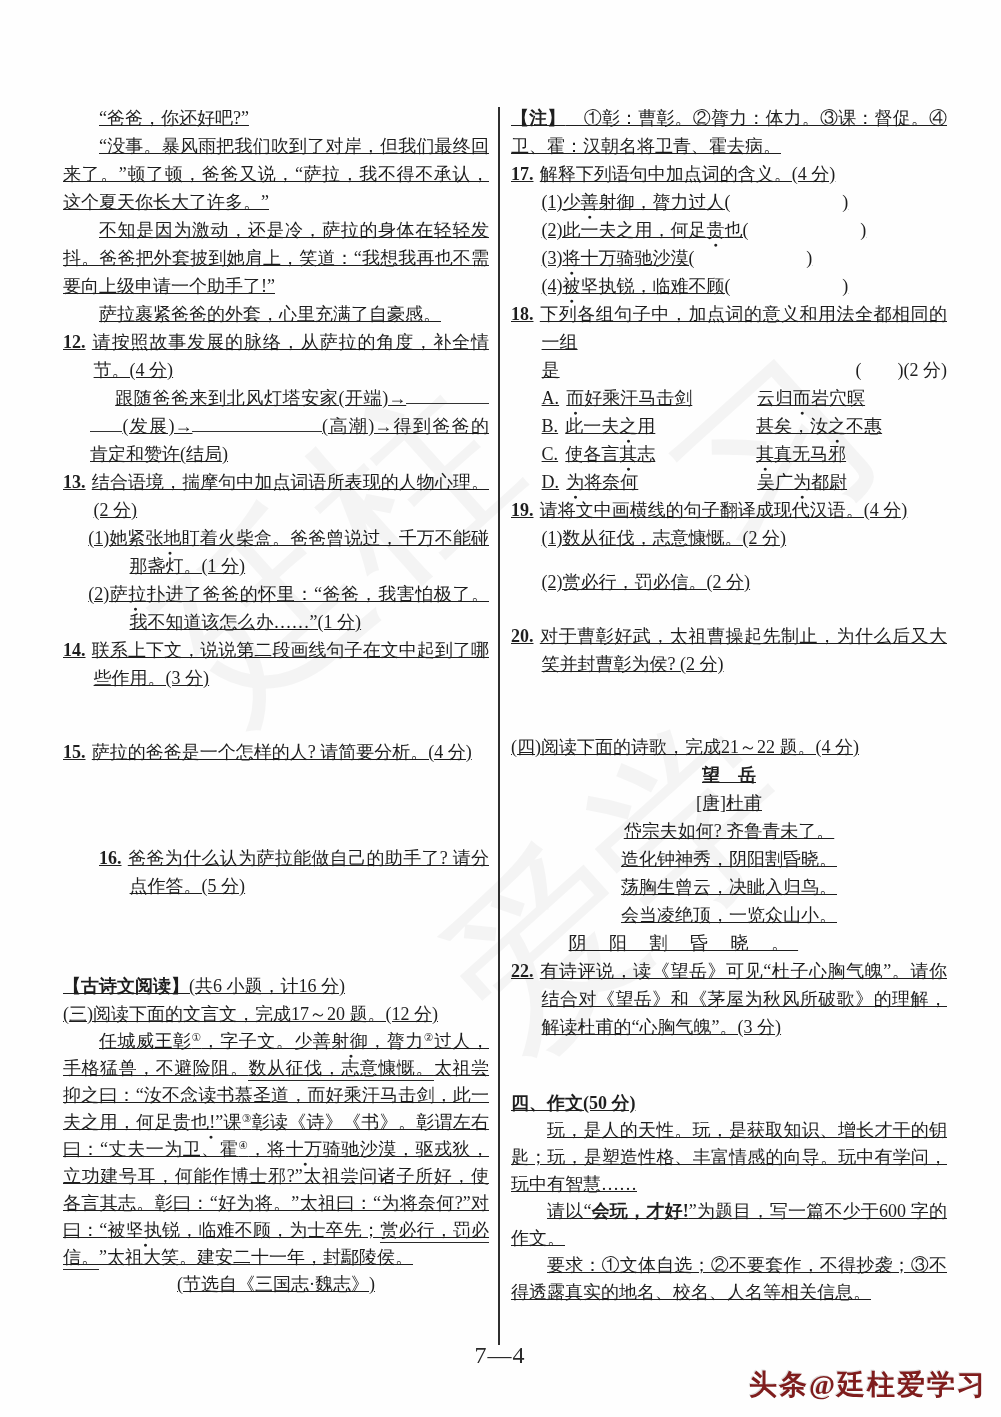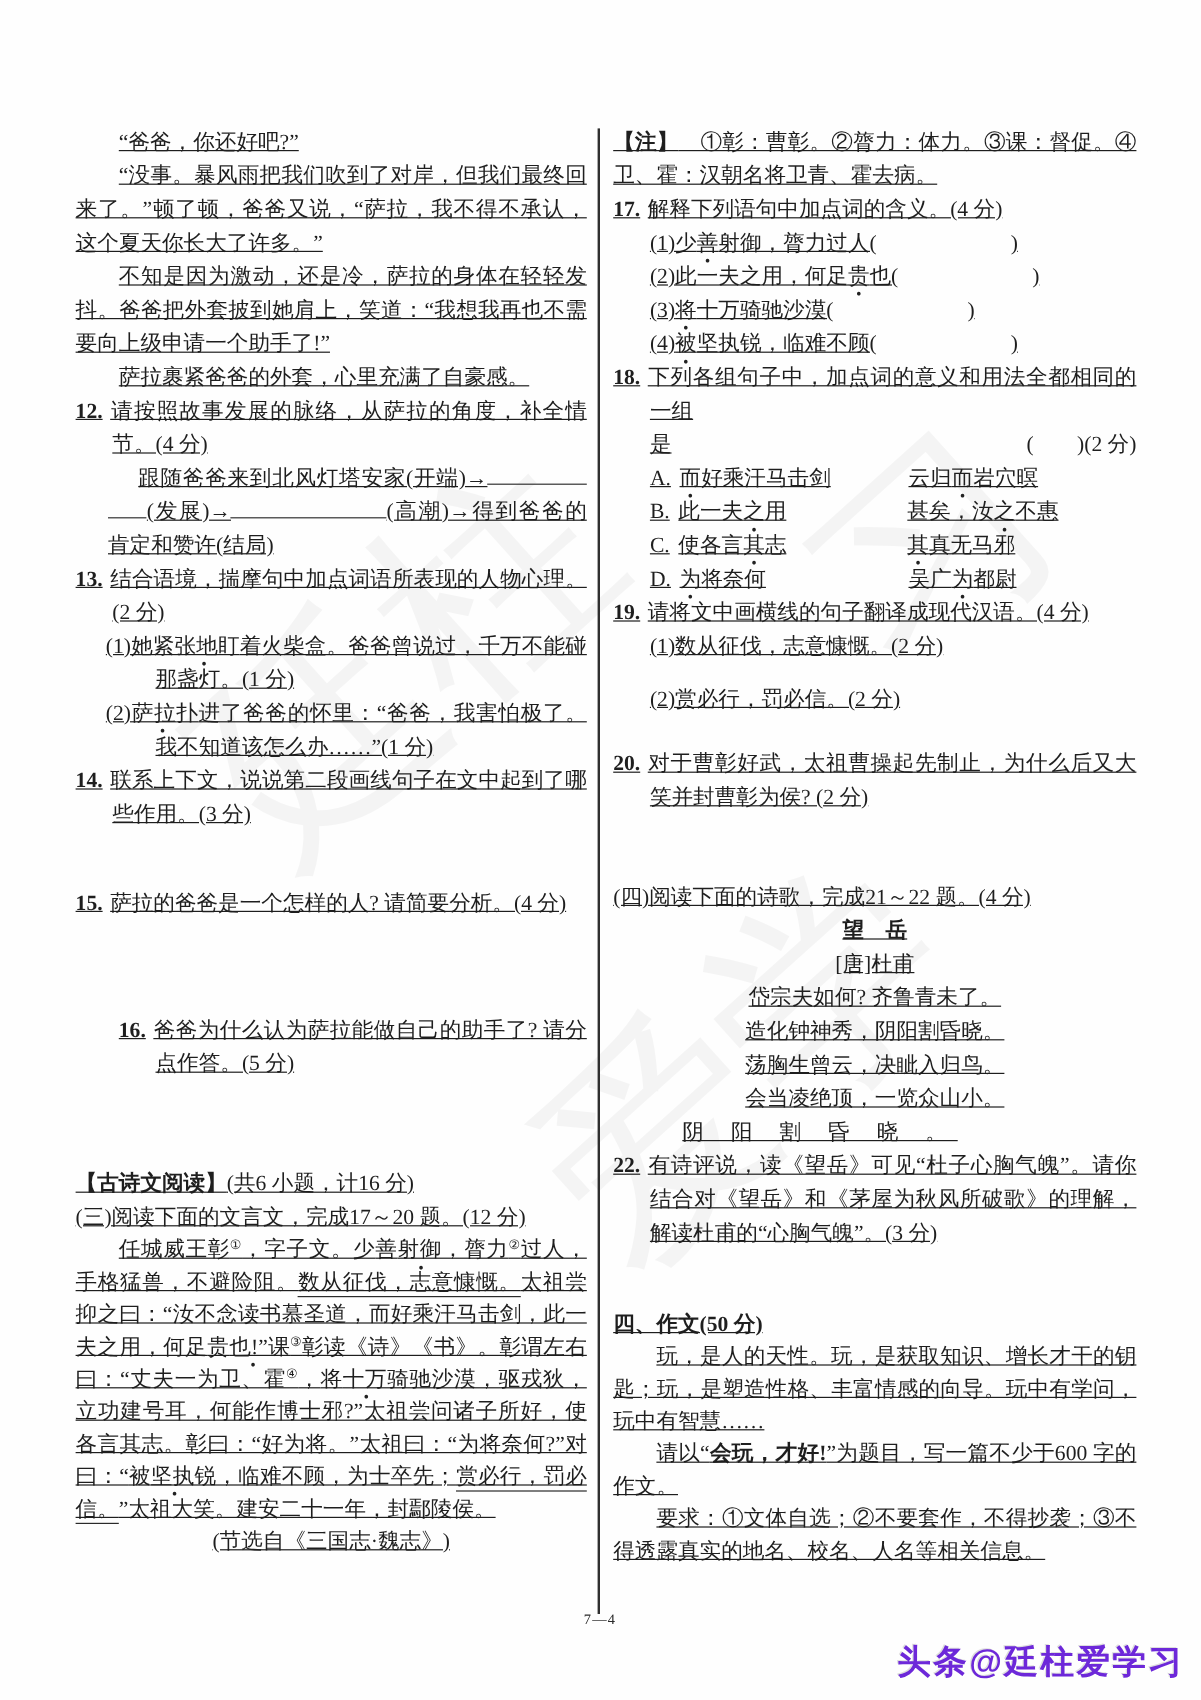--- a/index.html
+++ b/index.html
@@ -24,23 +24,23 @@
   .optrow{margin-left:1.7em;display:flex;}
   .optlabel{margin-right:0.4em;}
   .optfirst{width:10.6em;}
   .bl{display:inline-block;border-bottom:1.2px solid #333;height:1.02em;}
   .sp{display:inline-block;}
   .fr{float:right;}
   .sup{font-size:0.6em;vertical-align:0.6em;line-height:0;}
   .ul{border-bottom:1px solid #2a2a2a;padding-bottom:1.5px;}
   .dt{position:relative;}
   .dt::after{content:"●";position:absolute;left:0;width:100%;text-align:center;bottom:-9px;font-size:7px;line-height:1;color:#222;}
-  .footer-num{position:absolute;left:430px;width:140px;top:1342px;text-align:center;font-size:12px;color:#2a2a2a;letter-spacing:1px;}
-  .brandmark{position:absolute;right:14px;top:1366px;font-family:Liberation Sans, sans-serif;
-             font-weight:700;font-size:28px;color:#6d28d9;letter-spacing:2px;
+  .footer-num{position:absolute;left:430px;width:140px;top:1342px;text-align:center;font-size:24px;color:#2a2a2a;letter-spacing:1px;}
+  .brandmark{position:absolute;right:14px;top:1366px;font-family:Liberation Serif, serif;
+             font-weight:700;font-size:28px;color:#7f1d1d;letter-spacing:2px;
              text-shadow:1px 1px 0 #fff,-1px -1px 0 #ddd;}
   .bgwm{position:absolute;font-size:190px;color:#000;opacity:0.035;transform:rotate(-42deg);
         font-family:"Liberation Serif",serif;pointer-events:none;white-space:nowrap;}
 </style>
 </head>
 <body>
 
 <div class="page">
   <div id="bgwm-layer">
       <div class="bgwm" style="left: 150px; top: 420px; opacity: 0.035;">廷柱</div>

